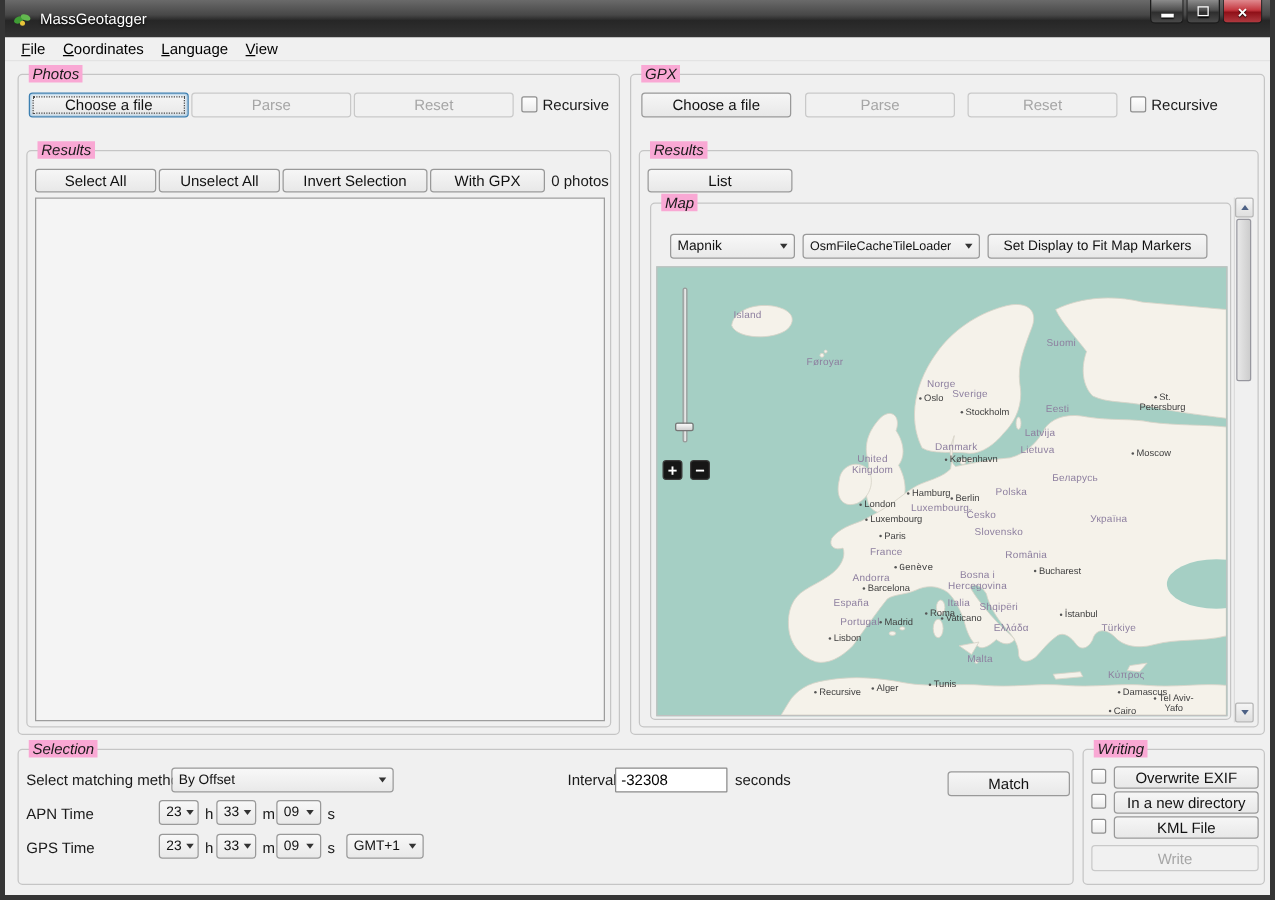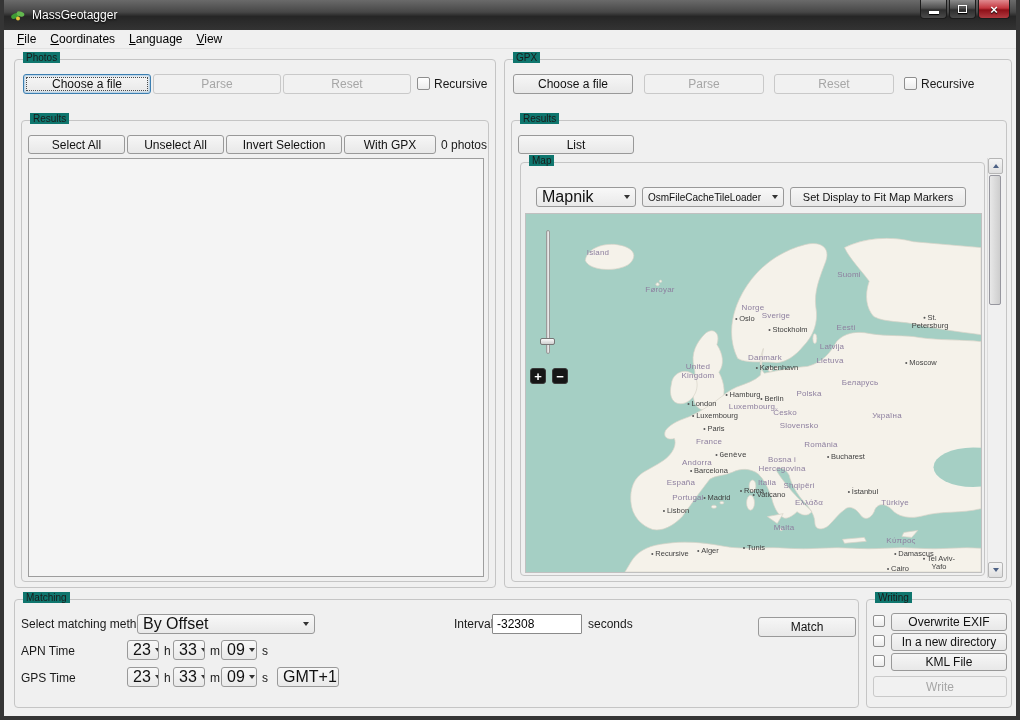--- a/index.html
+++ b/index.html
@@ -20,31 +20,31 @@
   .wc-close { width:32px; background:linear-gradient(#e08a8f, #c4373f 45%, #8f1018 55%, #b13a40); }
   .g-min { width:10px; height:3px; background:#fff; margin-top:7px; box-shadow:0 1px 1px #000; }
   .g-max { width:9px; height:8px; border:1px solid #fff; box-shadow:0 1px 1px #000; background:transparent; }
   .g-close { color:#fff; font-size:13px; font-weight:bold; text-shadow:0 1px 1px #000; line-height:1; }
   
   .menubar { position:absolute; top:30px; left:0; right:0; height:19px; background:#f0f0f0;
              display:flex; align-items:center; padding-left:6px; border-bottom:1px solid #e3e3e3; }
   .menu-item { font-size:12px; color:#000; padding:1px 7px; cursor:default; }
   
   .group { position:absolute; border:1px solid #c5c5c5; border-radius:4px; }
-  .glabel { position:absolute; top:-8px; left:8px; background:#0f766e; padding:0 3px;
-            font-size:10px; color:#1a1a1a; white-space:nowrap; }
+  .glabel { position:absolute; top:-8px; left:8px; background:#f9a8d4; padding:0 3px;
+            font-size:12px; color:#1a1a1a; white-space:nowrap;font-style:italic; }
   
   .btn { position:absolute; display:flex; align-items:center; justify-content:center;
          font-size:12px; color:#111; background:linear-gradient(#f6f6f6, #e8e8e8);
          border:1px solid #999; border-radius:3px; white-space:nowrap; overflow:hidden; }
   .btn.disabled { color:#a6a6a6; border-color:#c9c9c9; background:#f1f1f1; }
   .btn.focused { border-color:#3c7fb1; box-shadow:0 0 2px 1px #a9cbe4 inset;
                  outline:1px dotted #4a4a4a; outline-offset:-4px; }
   .combo { position:absolute; display:flex; align-items:center; justify-content:space-between;
-           font-size:16px; color:#111; background:linear-gradient(#f8f8f8, #e9e9e9);
+           font-size:11px; color:#111; background:linear-gradient(#f8f8f8, #e9e9e9);
            border:1px solid #999; border-radius:3px; padding:0 5px; white-space:nowrap; overflow:hidden; }
   .combo .arrow { width:0; height:0; border-left:3.5px solid transparent;
                   border-right:3.5px solid transparent; border-top:4px solid #333; margin-left:4px; flex:none; }
   .combo.small-text { font-size:10px; }
   .txtfield { position:absolute; font-size:12px; color:#000; background:#fff;
               border:1px solid #8a8a8a; border-radius:1px; padding:0 4px; }
   .checkbox { position:absolute; width:13px; height:13px; background:linear-gradient(#fff, #ececec);
               border:1px solid #8e8e8e; border-radius:2px; }
   .lbl { position:absolute; font-size:12px; color:#1a1a1a; white-space:nowrap; }
   .panel { position:absolute; background:#f4f4f4; border:1px solid #9d9d9d; }
@@ -276,21 +276,21 @@
           <div class="vs-thumb" style="top:17px;height:130px"></div>
           <div class="vs-arrow" style="top:404px">
               <span class="tri-down"></span>
             </div>
         </div>
       </div>
     </div>
   </div>
 
   <div class="group" style="left:10px;top:599px;width:845px;height:109px">
-    <span class="glabel">Matching</span>
+    <span class="glabel">Selection</span>
     <span class="lbl" style="left:6px;top:17px">Select matching method</span>
     <div class="combo" style="left:122px;top:14px;width:178px;height:20px">
       <span>By Offset</span>
         <span class="arrow"></span>
     </div>
     <span class="lbl" style="left:439px;top:17px">Interval</span>
     <input class="txtfield" style="left: 477px; top: 14px; width: 90px; height: 20px;" value="-32308">
     <span class="lbl" style="left:573px;top:17px">seconds</span>
     <div class="btn" style="left:743px;top:17px;width:98px;height:20px">
         <span>Match</span>

